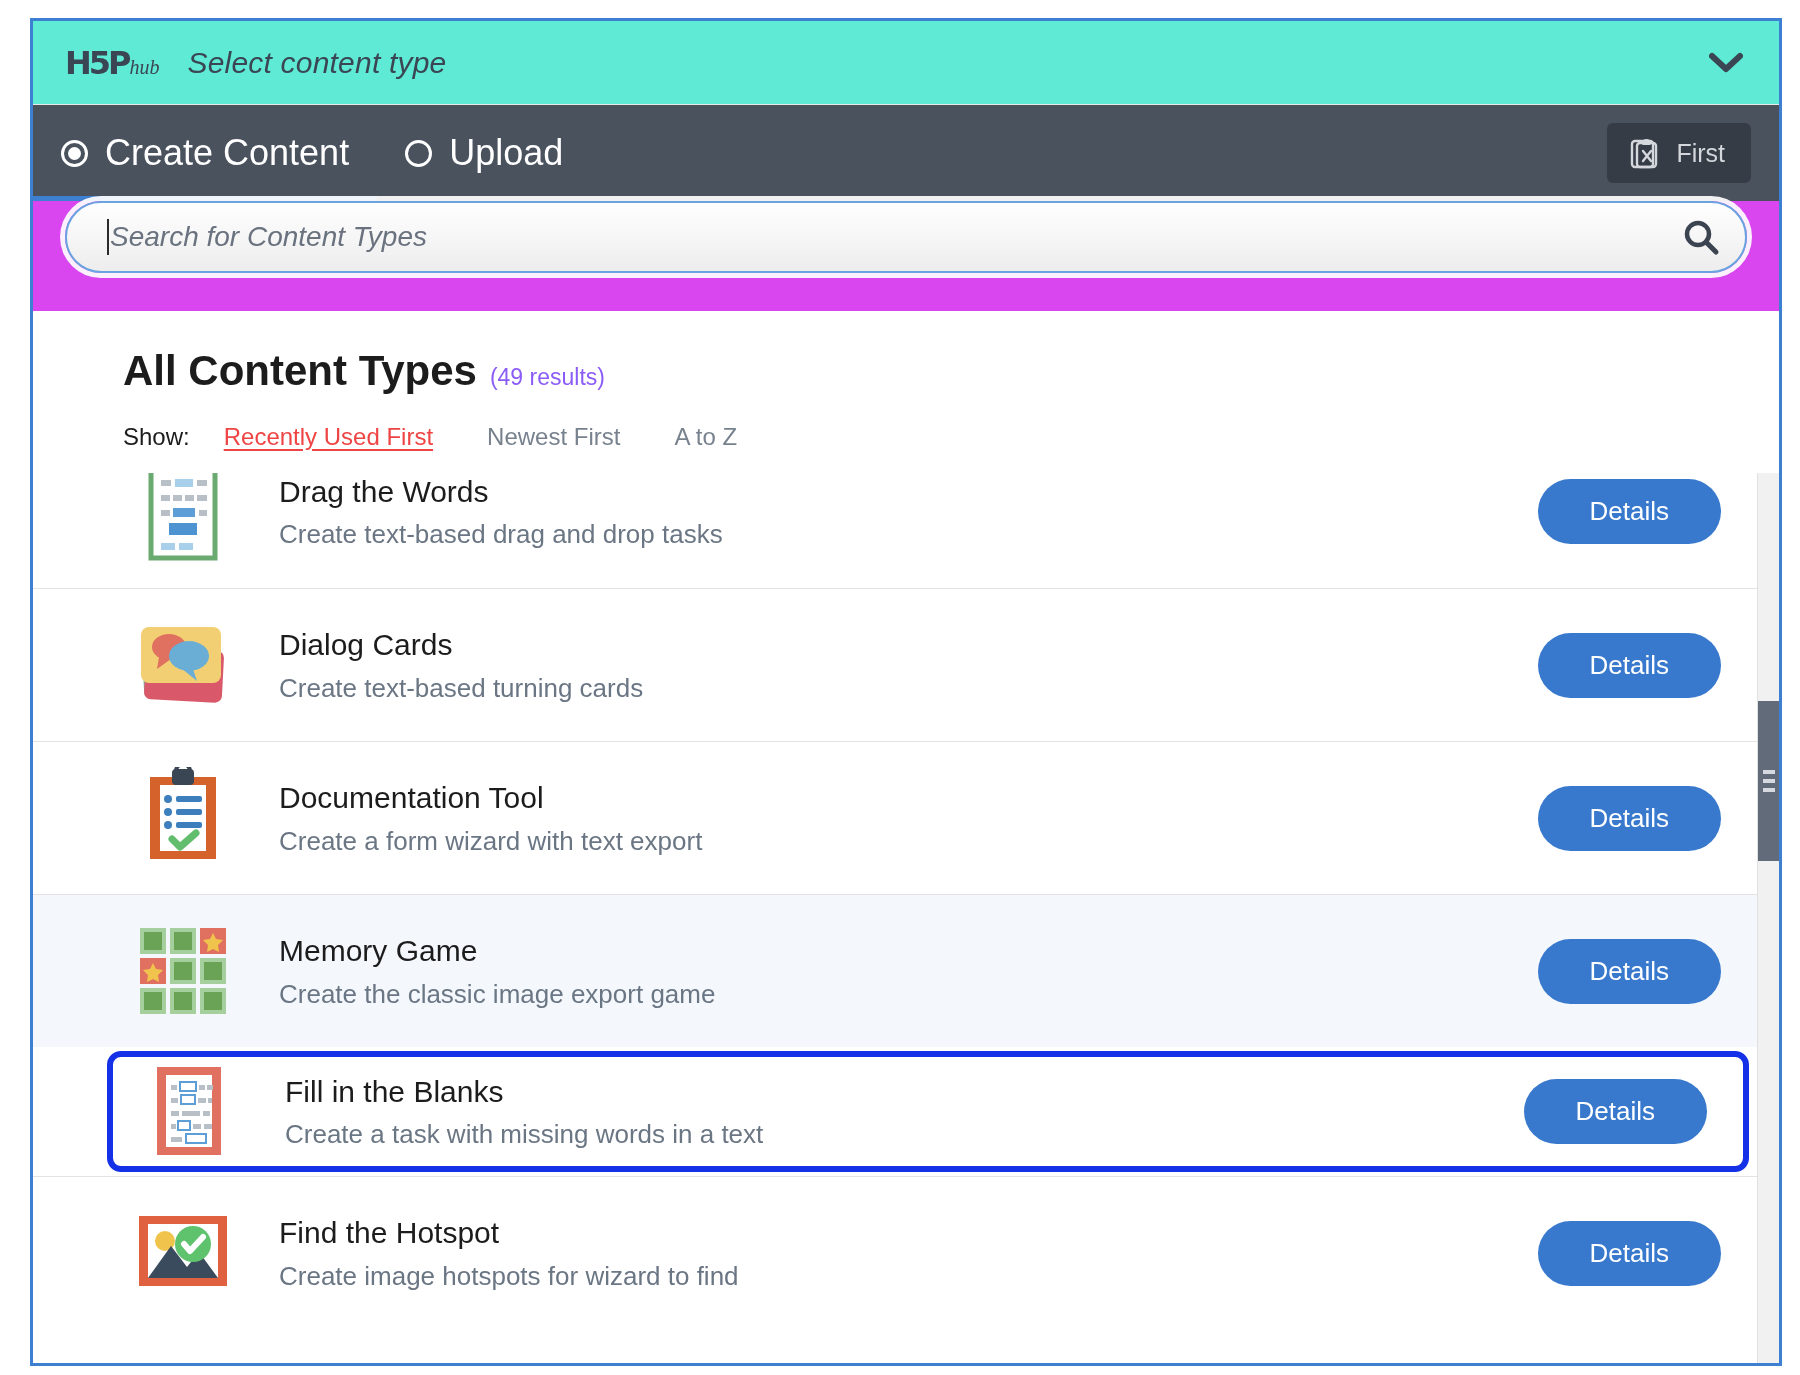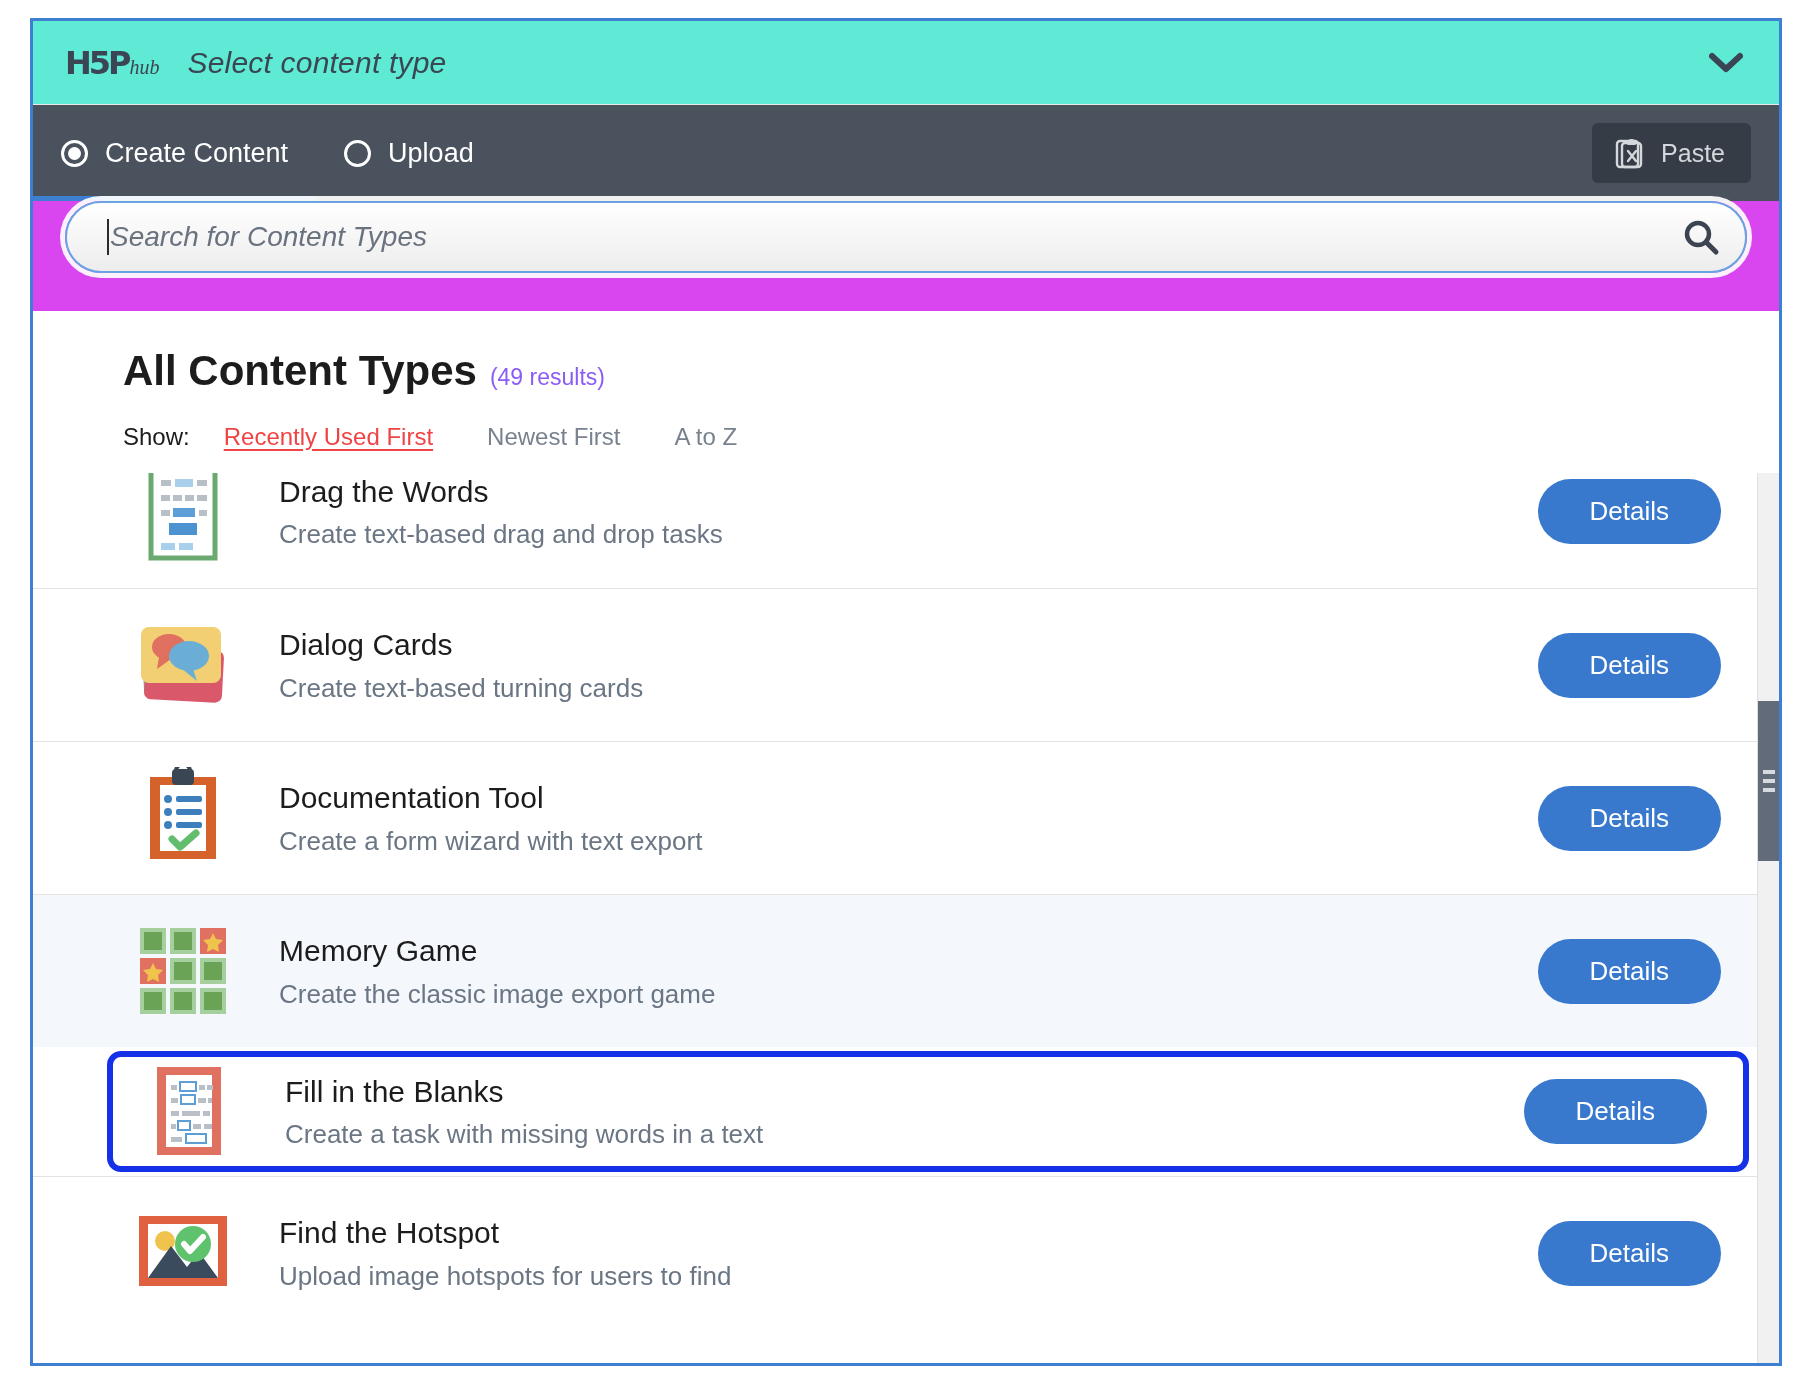--- a/index.html
+++ b/index.html
@@ -78,21 +78,21 @@
   }
   .tabs { display: flex; align-items: stretch; height: 100%; }
   .tab {
     display: flex;
     align-items: center;
     gap: 17px;
     padding: 0 28px;
     height: 100%;
     cursor: pointer;
     color: #ffffff;
-    font-size: 27px;
+    font-size: 36px;
     position: relative;
     background: transparent;
     border: none;
     font-family: "Liberation Sans", sans-serif;
   }
   .tab.active::after {
     content: "";
     position: absolute;
     left: 0; right: 0; bottom: 0;
     height: 5px;
@@ -332,21 +332,21 @@
       </button>
     </div>
     <button class="paste-btn">
       <svg class="ic" width="31" height="34" viewBox="0 0 31 34">
         <rect x="3" y="5" width="21" height="26" rx="3" fill="none" stroke="#d4d7db" stroke-width="2.4"></rect>
         <rect x="8" y="7" width="19" height="24" rx="3" fill="none" stroke="#d4d7db" stroke-width="2.4"></rect>
         <path d="M14 7 a3.6 3.6 0 0 1 7 0" fill="none" stroke="#d4d7db" stroke-width="2.4"></path>
         <rect x="13" y="4" width="9" height="5" rx="1.6" fill="#d4d7db"></rect>
         <path d="M14 15 L22 25 M22 15 L14 25" stroke="#d4d7db" stroke-width="2.4" stroke-linecap="round"></path>
       </svg>
-      <span>Paste</span>
+      <span>First</span>
     </button>
   </div>
 
   <div class="search-band">
     <div class="search-wrap">
       <span class="caret"></span>
       <input class="search-input" type="text" placeholder="Search for Content Types" style="">
       <svg class="ic" width="40" height="40" viewBox="0 0 40 40">
         <circle cx="17" cy="17" r="11" fill="none" stroke="#3b4450" stroke-width="4.5"></circle>
         <path d="M25 25 L35 35" stroke="#3b4450" stroke-width="5" stroke-linecap="round"></path>
@@ -507,21 +507,21 @@
             <rect x="8" y="6" width="88" height="70" fill="#e0613f"></rect>
             <rect x="17" y="14" width="70" height="54" fill="#ffffff"></rect>
             <circle cx="34" cy="31" r="10" fill="#f0c44c"></circle>
             <path d="M17 68 L40 36 L56 57 L68 42 L87 68 Z" fill="#3b4b5e"></path>
             <circle cx="62" cy="34" r="18" fill="#5fc26d"></circle>
             <path d="M53 34 L59 41 L72 27" fill="none" stroke="#ffffff" stroke-width="6" stroke-linecap="round" stroke-linejoin="round"></path>
           </svg>
         </div>
         <div class="row-text">
           <div class="row-title">Find the Hotspot</div>
-          <div class="row-desc">Upload image hotspots for users to find</div>
+          <div class="row-desc">Create image hotspots for wizard to find</div>
         </div>
         <button class="details-btn">Details</button>
       </div>
 
     </div>
 
     <div class="scrollbar">
       <div class="scroll-thumb">
         <span class="grip"></span>
         <span class="grip"></span>

